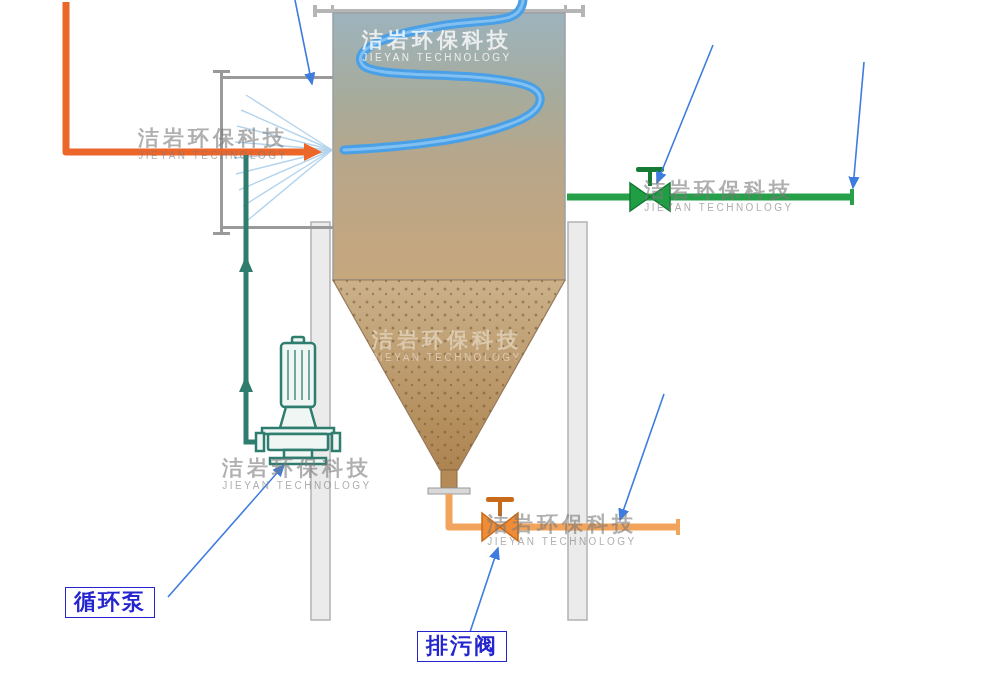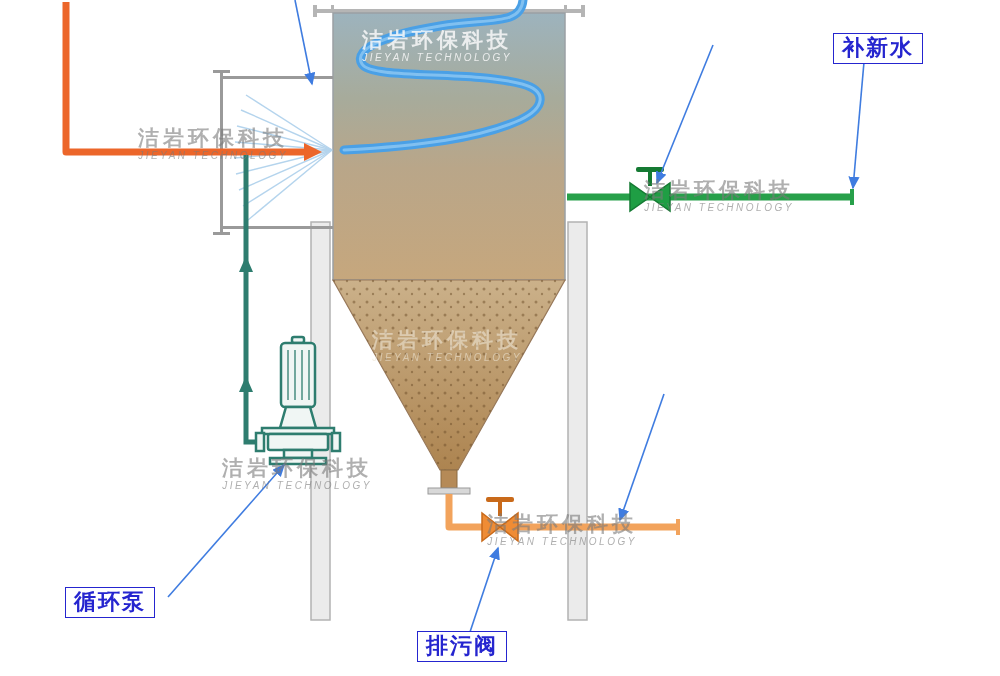--- a/index.html
+++ b/index.html
@@ -5,21 +5,21 @@
   html,body{margin:0;padding:0;background:#fff;}
   #stage{position:relative;width:1000px;height:676px;background:#ffffff;overflow:hidden;
          font-family:"Liberation Sans",sans-serif;}
   #diagram{position:absolute;left:0;top:0;}
   .label{position:absolute;font-family:"Liberation Serif",serif;font-size:22px;font-weight:700;
          color:#2525cf;border:1px solid #2525cf;background:#ffffff;padding:1px 8px 2px;
          letter-spacing:2px;line-height:1.2;white-space:nowrap;}
   .wm{position:absolute;pointer-events:none;text-align:center;line-height:1.15;
       font-family:"Liberation Serif",serif;white-space:nowrap;}
   .wm-cn{font-size:21px;font-weight:700;letter-spacing:4px;}
-  .wm-en{font-size:10px;letter-spacing:2.5px;font-family:"Liberation Sans",sans-serif;font-style:italic;}
+  .wm-en{font-size:10px;letter-spacing:2.5px;font-family:"Liberation Sans",sans-serif;}
   .wm-gray{color:rgba(122,122,122,0.6);}
   .wm-white{color:rgba(248,248,248,0.85);}
   .wm-light{color:rgba(236,228,212,0.6);}
 </style>
 </head>
 <body>
 
 <div id="stage">
 
   <svg id="diagram" width="1000" height="676" viewBox="0 0 1000 676">
@@ -158,17 +158,16 @@
   </div>
   <div class="wm wm-gray" style="left:222px;top:456px">
     <div class="wm-cn">洁岩环保科技</div>
     <div class="wm-en">JIEYAN TECHNOLOGY</div>
   </div>
   <div class="wm wm-gray" style="left:487px;top:512px">
     <div class="wm-cn">洁岩环保科技</div>
     <div class="wm-en">JIEYAN TECHNOLOGY</div>
   </div>
 
-  <div class="label" style="left:833px;top:33px">补新水</div>
   <div class="label" style="left:65px;top:587px">循环泵</div>
   <div class="label" style="left:417px;top:631px">排污阀</div>
 
 </div>
 
 </body></html>

